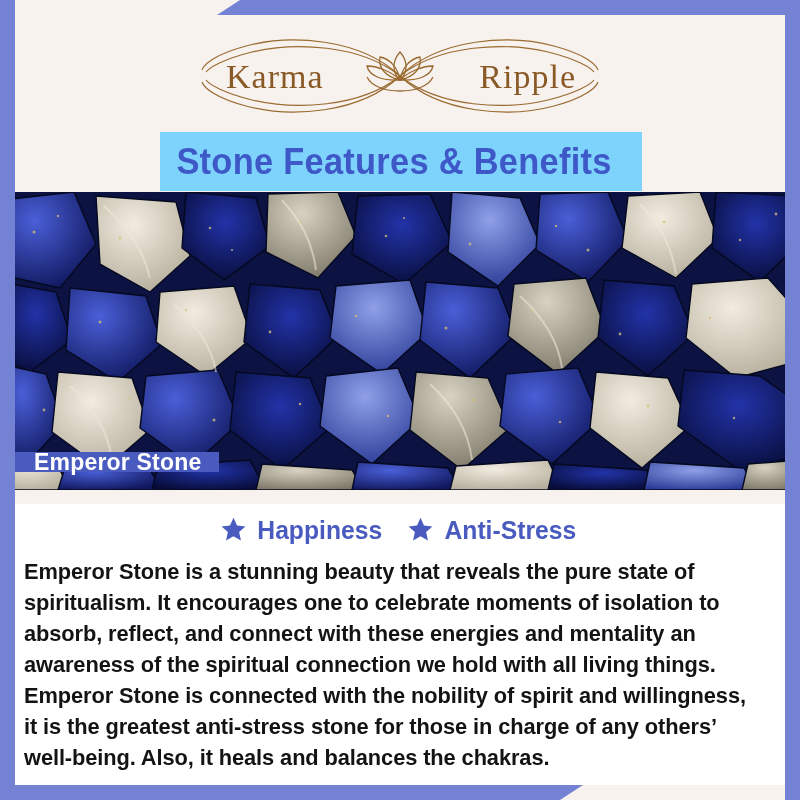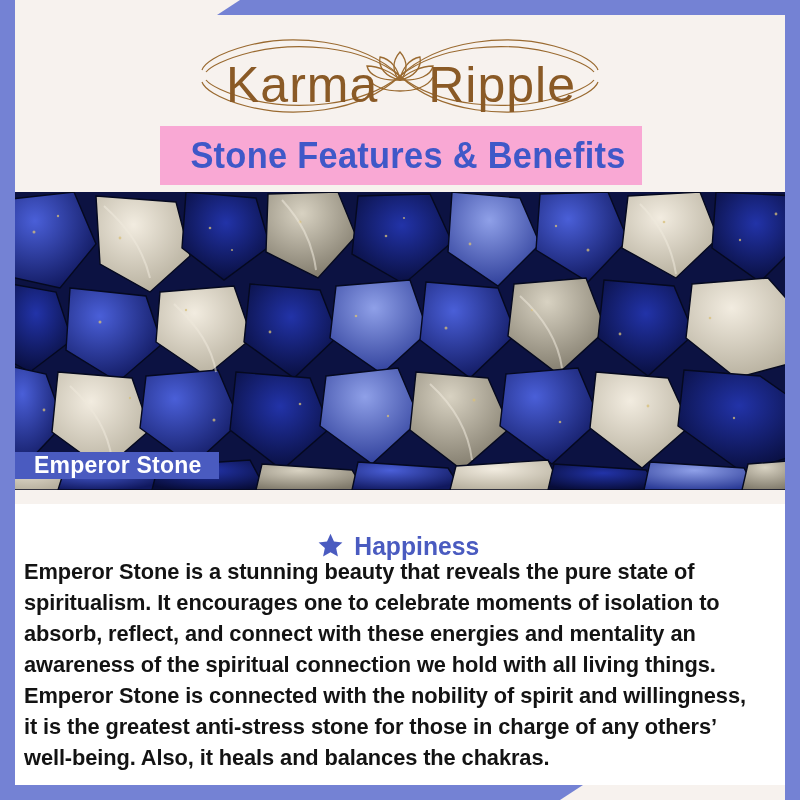--- a/index.html
+++ b/index.html
@@ -38,38 +38,38 @@
   }
 
   
   .brand{
     position:absolute;top:26px;left:0;width:800px;height:100px;
     display:flex;align-items:center;justify-content:center;
     z-index:5;
   }
   .brand svg{display:block;}
   .brand-name{
-    font-family:Liberation Sans, sans-serif;
-    font-size:50px;
+    font-family:Liberation Serif, serif;
+    font-size:34px;
     color:#8a5a26;
     letter-spacing:1px;
     line-height:1;
     white-space:nowrap;
   }
   .brand-wrap{position:relative;width:420px;height:92px;}
   .brand-text-l{position:absolute;left:36px;top:30px;}
   .brand-text-r{position:absolute;right:34px;top:30px;}
   .brand-orn{position:absolute;left:0;top:0;}
 
   
   .headline-band{
-    position:absolute;top:126px;left:160px;width:482px;height:59px;
-    background:#f9a8d4;
+    position:absolute;top:132px;left:160px;width:482px;height:59px;
+    background:#7dd3fc;
     z-index:6;
-    display:flex;align-items:center;justify-content:flex-end;
+    display:flex;align-items:center;justify-content:flex-start;
   }
   .headline{
     font-family:"Liberation Sans Narrow","Liberation Sans", sans-serif;
     font-weight:bold;
     font-size:37px;
     color:#3f58c8;
     letter-spacing:.3px;
     transform:scaleX(.93);
     white-space:nowrap;
   }
@@ -78,23 +78,23 @@
   .photo{
     position:absolute;top:192px;left:0;width:800px;height:298px;
     overflow:hidden;z-index:3;
     background:#14194a;
   }
   .photo svg{display:block;width:800px;height:298px;}
 
   
   .name-tag{
     position:absolute;top:452px;left:15px;
-    height:27px;padding:0 18px 0 19px;
+    height:20px;padding:0 18px 0 19px;
     background:#4a5bc0;
-    display:flex;align-items:flex-start;
+    display:flex;align-items:center;
     z-index:10;
   }
   .name-tag-text{
     font-family:"Liberation Sans", sans-serif;
     font-weight:bold;
     font-size:23px;
     color:#ffffff;
     letter-spacing:.2px;
     white-space:nowrap;
   }
@@ -109,21 +109,21 @@
     position:absolute;top:0;left:0;width:100%;height:14px;
     background:#f7f2ee;
   }
 
   
   .benefits{
     position:absolute;top:516px;left:0;width:800px;
     display:flex;align-items:center;justify-content:center;
     gap:22px;z-index:8;
   }
-  .benefit{display:flex;align-items:center;gap:7px;margin-top:16px;}
+  .benefit{display:flex;align-items:center;gap:7px;}
   .star{display:block;}
   .benefit-label{
     font-family:"Liberation Sans Narrow","Liberation Sans", sans-serif;
     font-weight:bold;
     font-size:26px;
     color:#4a5bc0;
     transform:scaleX(.95);
     white-space:nowrap;
     line-height:1;
   }
@@ -305,20 +305,26 @@
 
   <div class="benefits">
 
     <div class="benefit">
       <svg class="star" width="27" height="27" viewBox="0 0 24 24">
         <path d="M12 1.6 L15.1 8.5 L22.6 9.3 L17 14.3 L18.6 21.7 L12 17.9 L5.4 21.7 L7 14.3 L1.4 9.3 L8.9 8.5 Z" fill="#4a5bc0"></path>
       </svg>
       <span class="benefit-label">Happiness</span>
     </div>
 
+    <div class="benefit">
+      <svg class="star" width="27" height="27" viewBox="0 0 24 24">
+        <path d="M12 1.6 L15.1 8.5 L22.6 9.3 L17 14.3 L18.6 21.7 L12 17.9 L5.4 21.7 L7 14.3 L1.4 9.3 L8.9 8.5 Z" fill="#4a5bc0"></path>
+      </svg>
+      <span class="benefit-label">Anti-Stress</span>
+    </div>
 
 
   </div>
 
   <div class="copy">
     <p>Emperor Stone is a stunning beauty that reveals the pure state of spiritualism. It encourages one to celebrate moments of isolation to absorb, reflect, and connect with these energies and mentality an awareness of the spiritual connection we hold with all living things.</p>
     <p>Emperor Stone is connected with the nobility of spirit and willingness, it is the greatest anti-stress stone for those in charge of any others’ well-being. Also, it heals and balances the chakras.</p>
   </div>
 
   <div class="frame">

